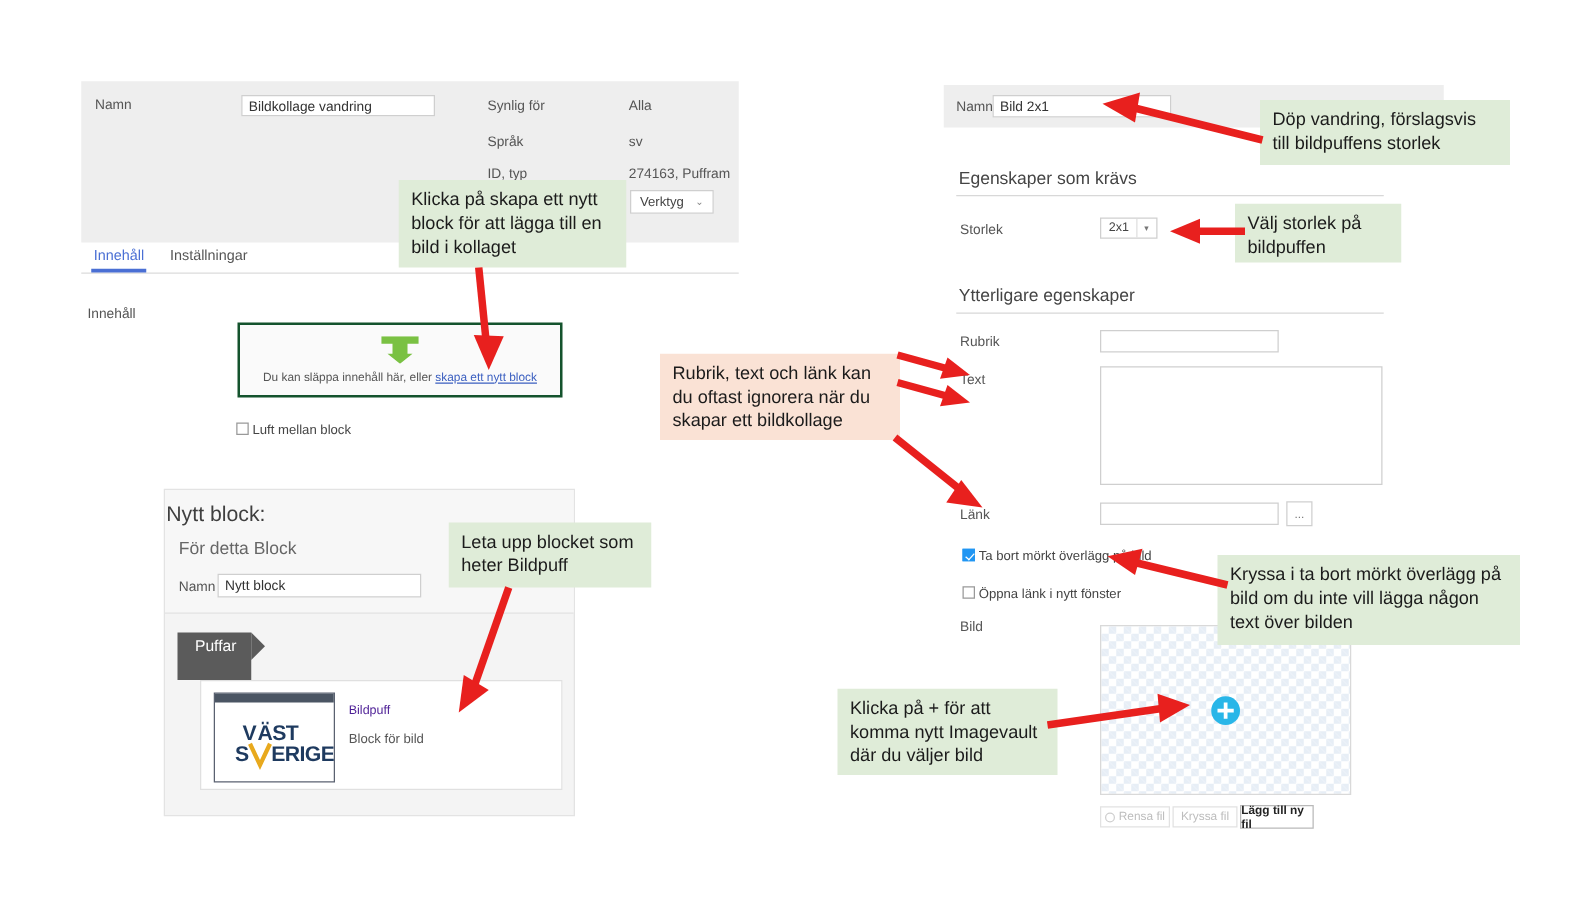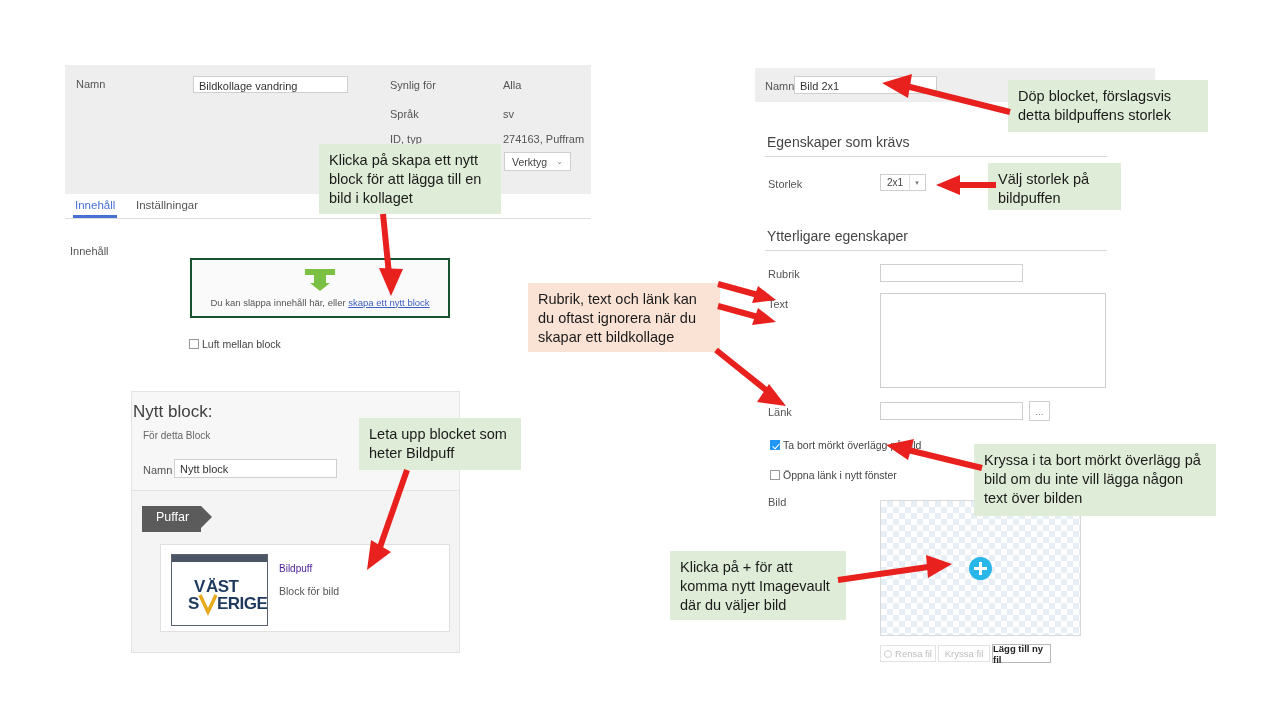--- a/index.html
+++ b/index.html
@@ -56,24 +56,24 @@
     border:2px solid #14532d;background:#fafafa;box-sizing:border-box;
     display:flex;flex-direction:column;align-items:center;justify-content:center;
   }
   .dz-text{font-size:9.5px;color:#555;}
   .dz-link{color:#3b5fc0;text-decoration:underline;}
 
   
   .dlg{background:#fff;box-shadow:0 0 0 1px #e3e3e3;}
   .dlg-head{background:#f7f7f7;border-bottom:1px solid #e2e2e2;}
   .dlg-title{font-size:17px;color:#3f3f3f;}
-  .dlg-sub{font-size:10px;color:#666;}
+  .dlg-sub{font-size:14px;color:#666;}
   .cat-tag{
     background:#5b5b5b;color:#fff;font-size:12.5px;
-    height:22px;line-height:22px;padding:0 12px 4px 14px;display:inline-block;
+    height:22px;line-height:22px;padding:0 12px 16px 14px;display:inline-block;
     position:relative;
   }
   .cat-tag:after{
     content:"";position:absolute;right:-11px;top:0;width:0;height:0;
     border-left:11px solid #5b5b5b;border-top:11px solid transparent;
     border-bottom:11px solid transparent;
   }
   .block-card{background:#fff;border:1px solid #e0e0e0;box-sizing:border-box;}
   .block-name{font-size:10px;color:#4c1d95;}
   .block-desc{font-size:10.5px;color:#555;}
@@ -240,21 +240,21 @@
   <span class="dot-ic"></span>
     <span>Rensa fil</span>
 </div>
 <div class="abs btn disabled" style="left:938px;top:645px;width:52px;">Kryssa fil</div>
 <div class="abs btn strong" style="left:992px;top:644px;width:59px;height:19px;">Lägg till ny fil</div>
 
 <div class="abs callout green" style="left:303px;top:144px;width:182px;height:70px;margin-left:16px;">Klicka på skapa ett nytt block för att lägga till en bild i kollaget</div>
 
 <div class="abs callout green" style="left:359px;top:418px;width:162px;height:52px;">Leta upp blocket som heter Bildpuff</div>
 
-<div class="abs callout green" style="left:1008px;top:80px;width:200px;height:52px;">Döp blocket, förslagsvis detta bildpuffens storlek</div>
+<div class="abs callout green" style="left:1008px;top:80px;width:200px;height:52px;">Döp vandring, förslagsvis till bildpuffens storlek</div>
 
 <div class="abs callout green" style="left:988px;top:163px;width:133px;height:47px;">Välj storlek på bildpuffen</div>
 
 <div class="abs callout peach" style="left:528px;top:283px;width:192px;height:69px;">Rubrik, text och länk kan du oftast ignorera när du skapar ett bildkollage</div>
 
 <div class="abs callout green" style="left:974px;top:444px;width:242px;height:72px;">Kryssa i ta bort mörkt överlägg på bild om du inte vill lägga någon text över bilden</div>
 
 <div class="abs callout green" style="left:670px;top:551px;width:176px;height:69px;">Klicka på + för att komma nytt Imagevault där du väljer bild</div>
 
 <svg class="arrow" style="left:355px;top:212px;" width="70" height="90" viewBox="0 0 70 90">

